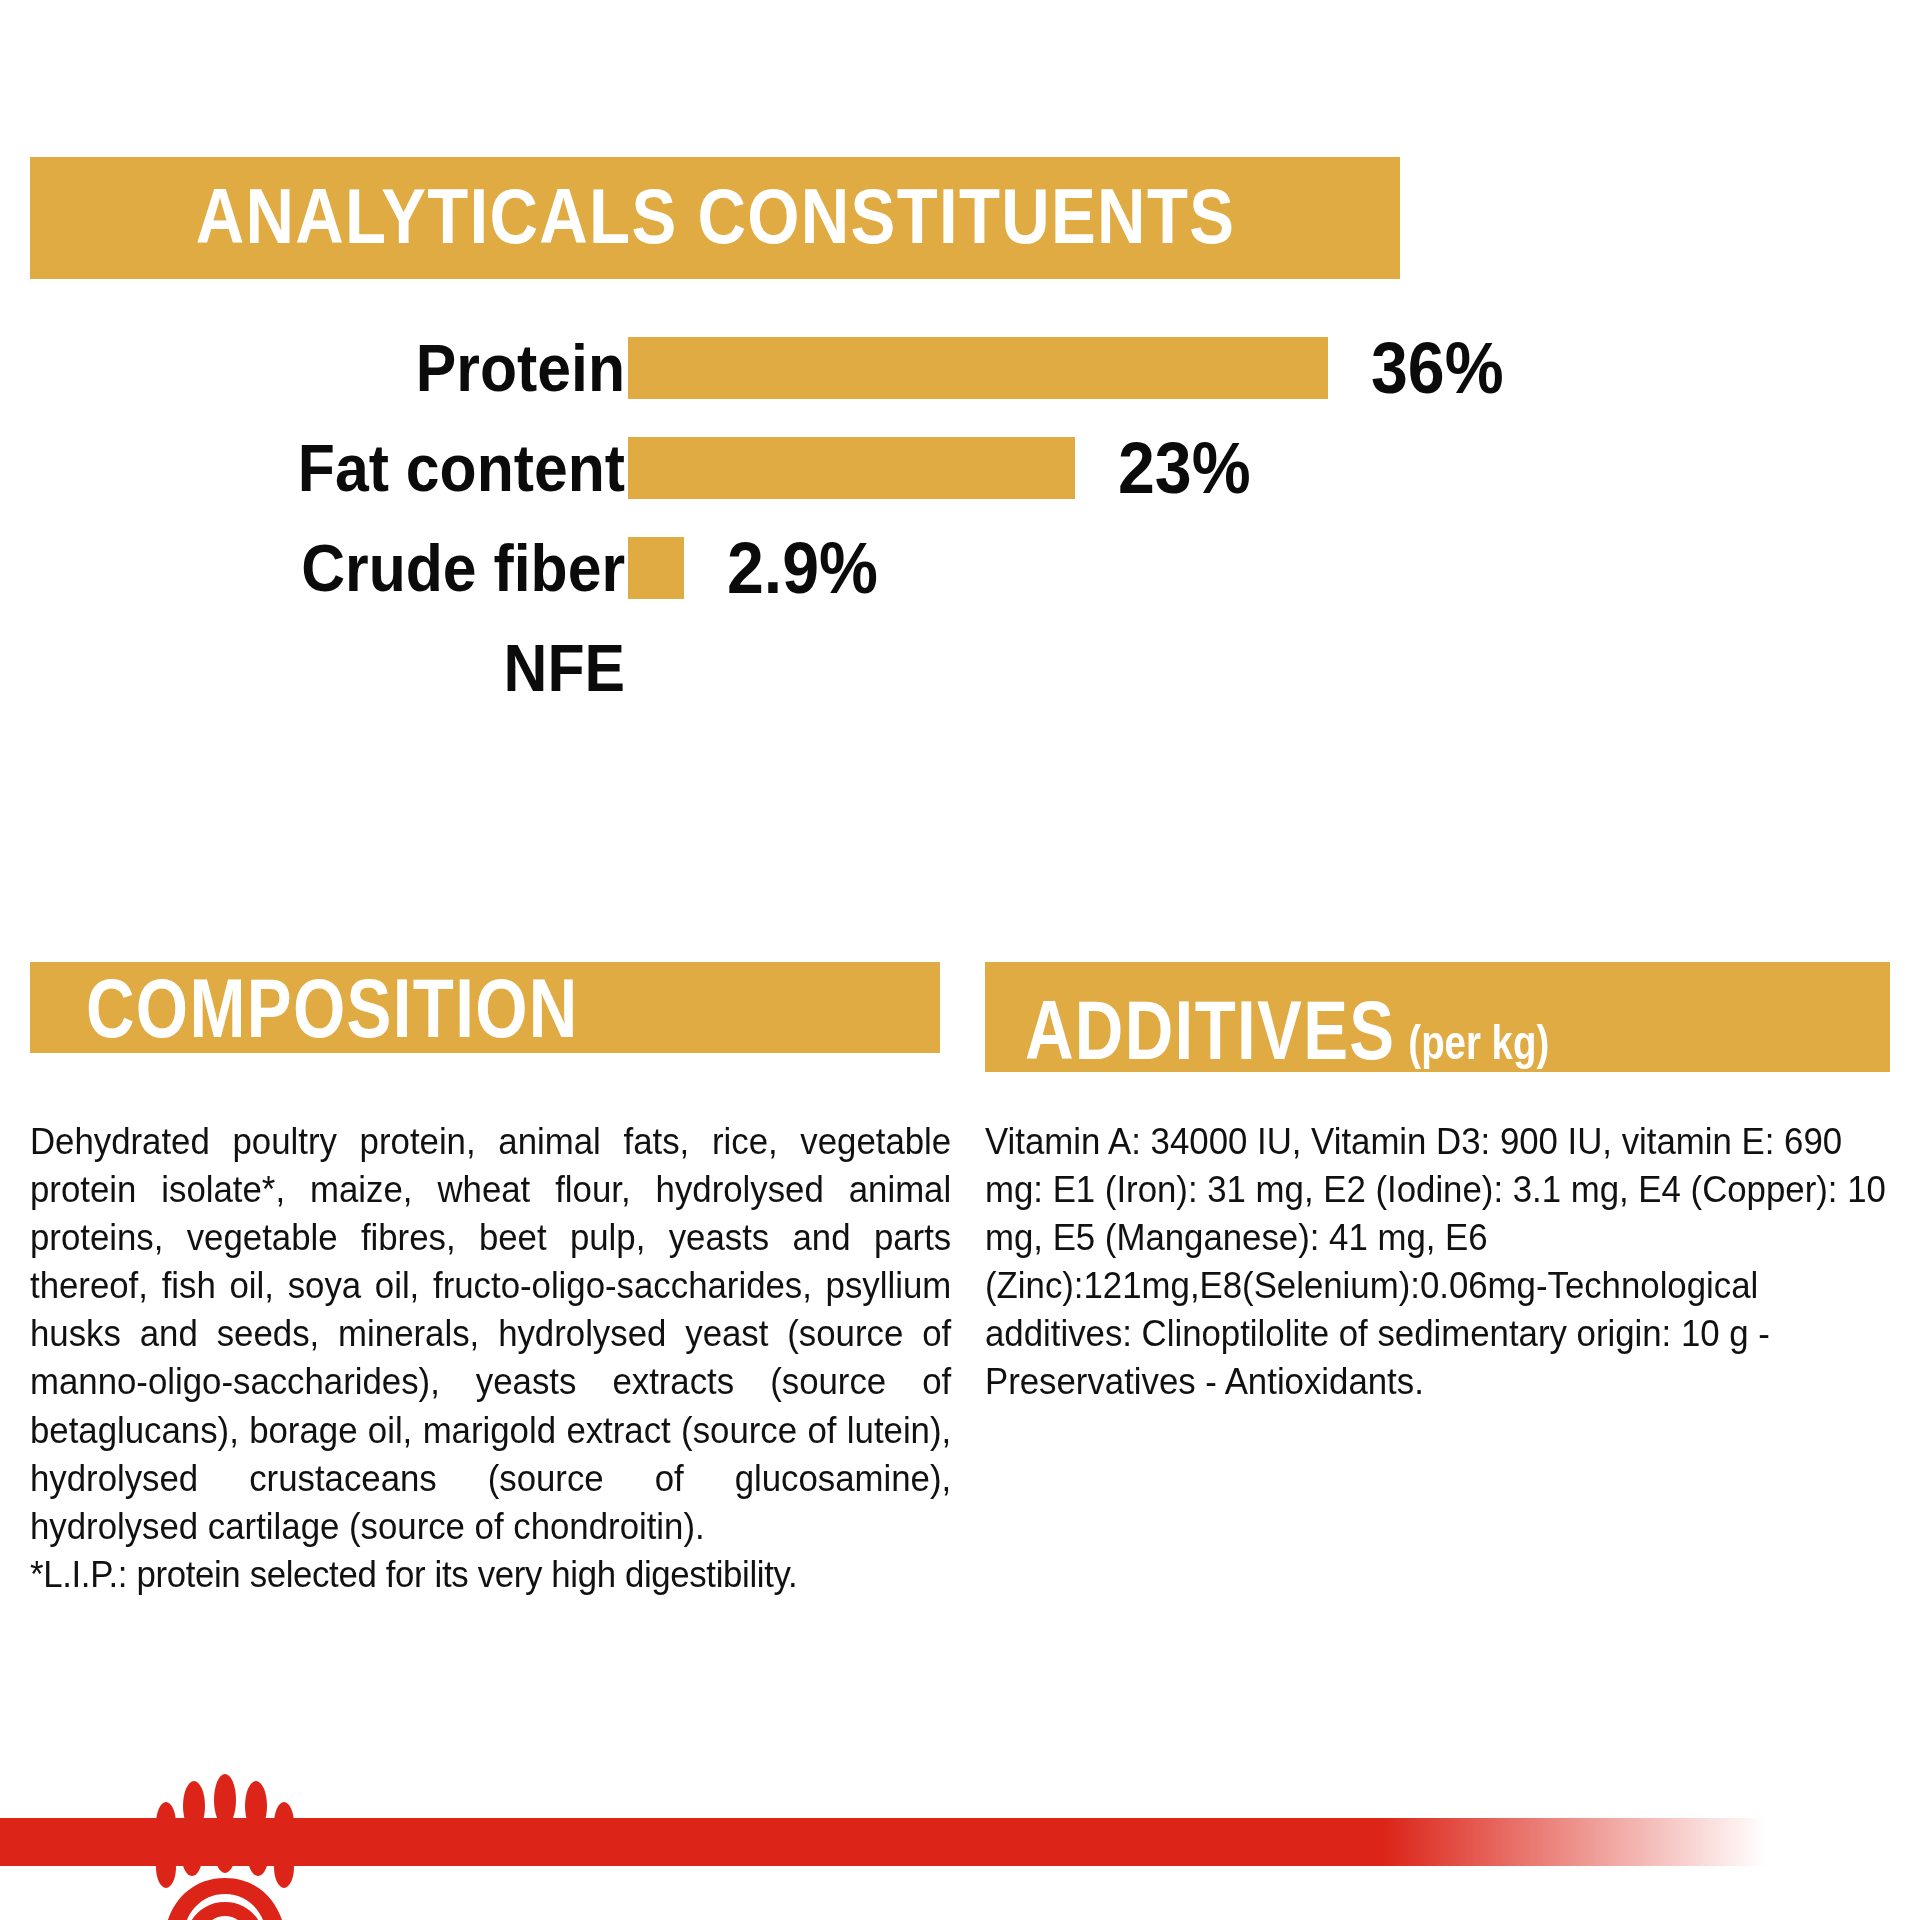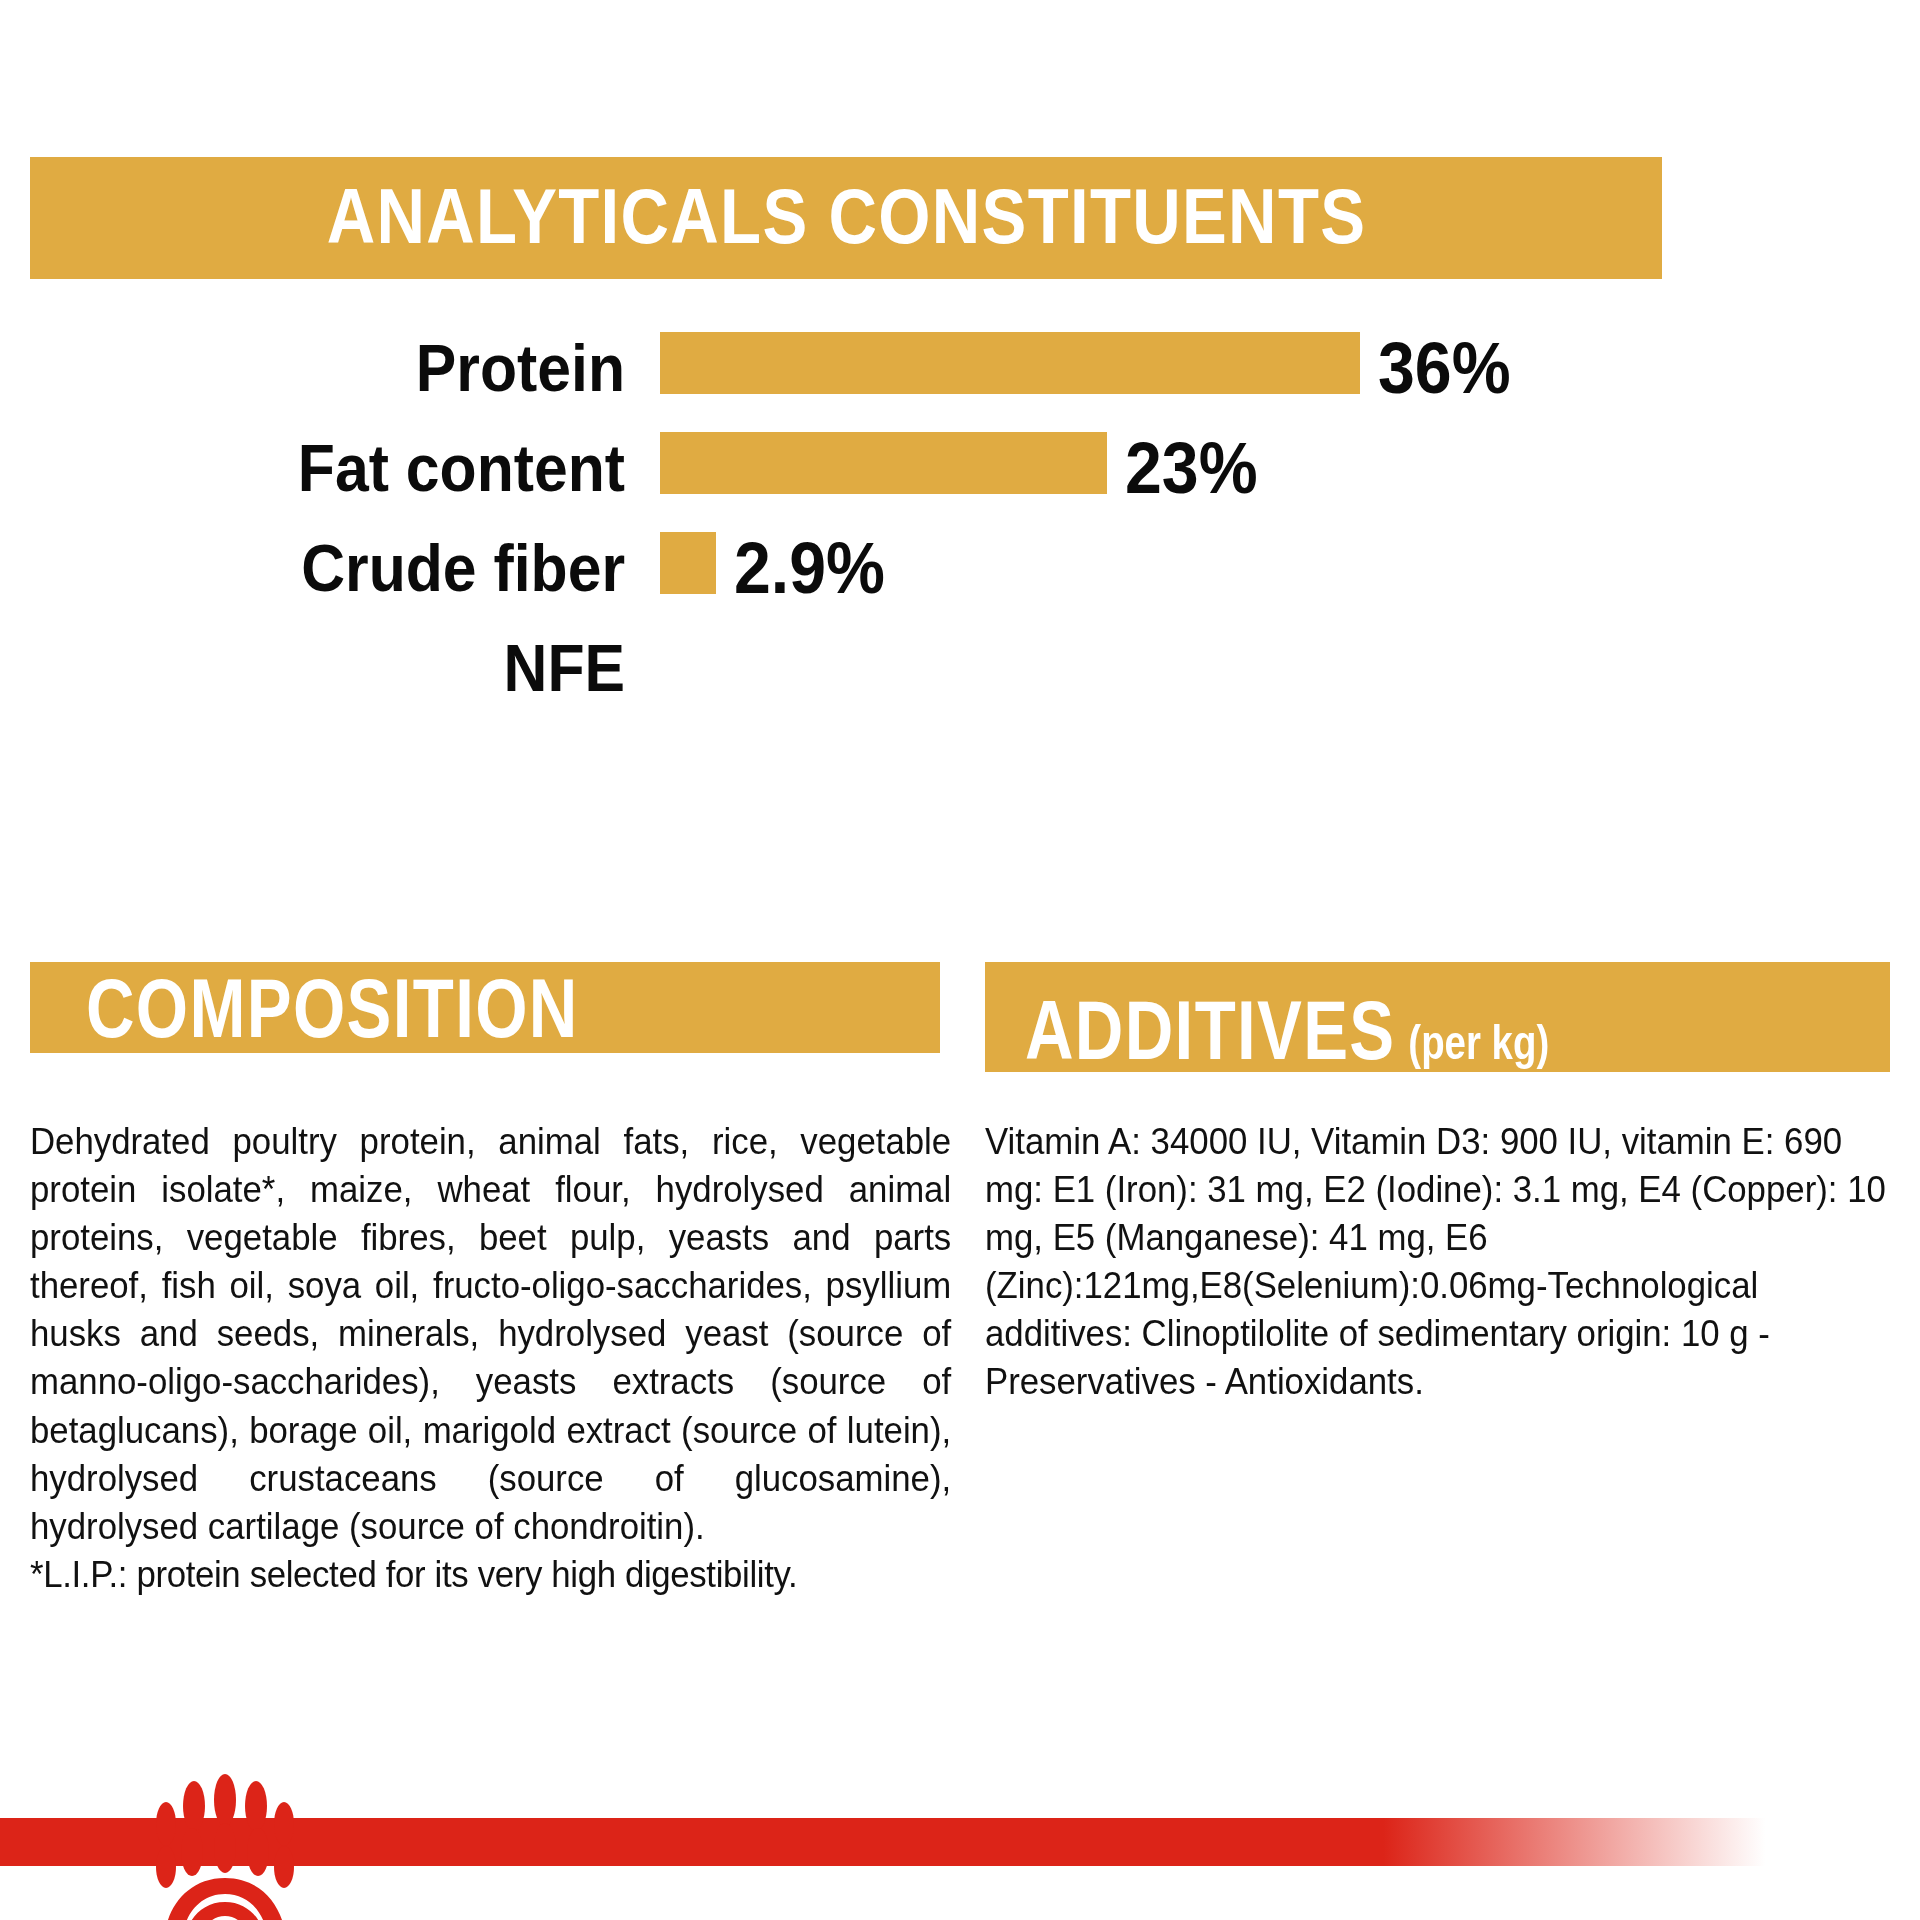--- a/index.html
+++ b/index.html
@@ -31,21 +31,21 @@
     transform: scaleX(0.80);
     transform-origin: left center;
     white-space: nowrap;
   }
 
   
   #analyticals-banner {
     position: absolute;
     left: 30px;
     top: 157px;
-    width: 1632px;
+    width: 1370px;
     height: 122px;
     justify-content: center;
   }
   #analyticals-banner .banner-title {
     font-size: 78px;
     transform: scaleX(0.86);
     transform-origin: center center;
     padding-bottom: 4px;
   }
 
@@ -74,23 +74,24 @@
     font-weight: bold;
     font-size: 66px;
     color: #0b0b0b;
     line-height: 1;
     transform: scaleX(0.92);
     transform-origin: right center;
     white-space: nowrap;
   }
   .chart-bar-wrap {
     position: absolute;
-    left: 660px;
-    display: flex;
-    align-items: flex-start;
+    left: 628px;
+    display: flex;
+    align-items: center;
+    gap: 25px;
   }
   .chart-bar {
     background: #e0ab42;
     height: 62px;
   }
   .chart-value {
     margin-left: 18px;
     font-family: "Liberation Sans Narrow", "Liberation Sans", sans-serif;
     font-weight: bold;
     font-size: 72px;

